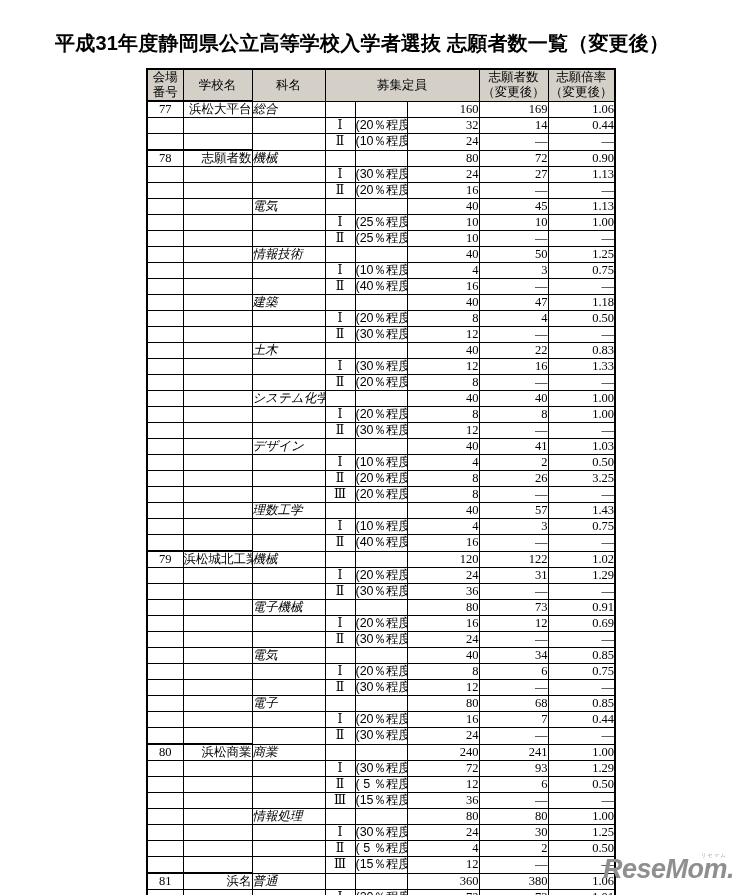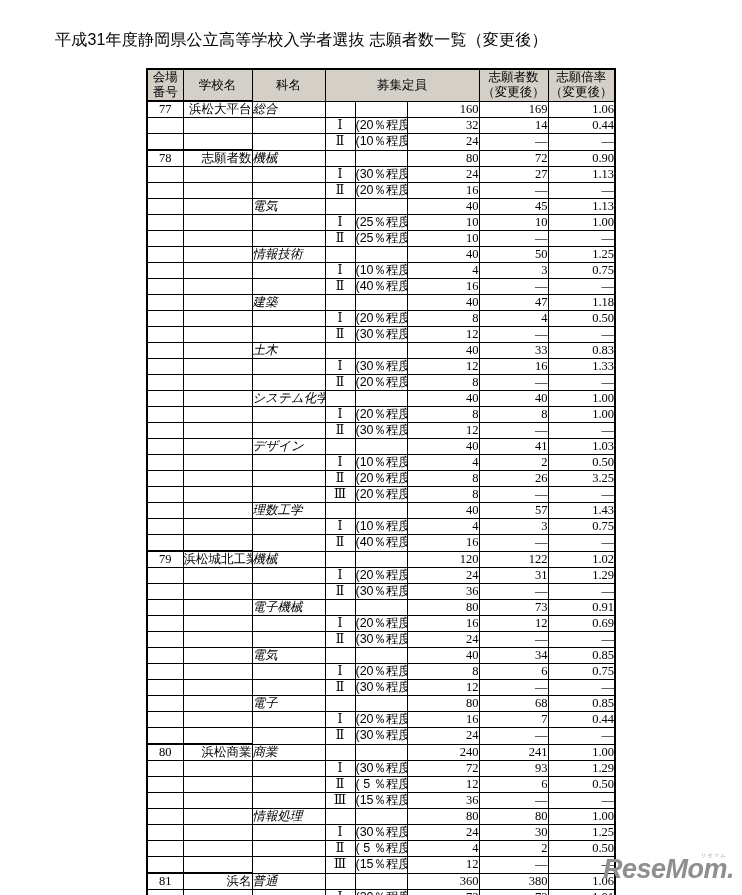--- a/index.html
+++ b/index.html
@@ -15,22 +15,22 @@
     font-family: "Liberation Serif", "DejaVu Serif", serif;
     color: #1a1a1a;
     overflow: hidden;
   }
 
   #page-title {
     position: absolute;
     left: 55px;
     top: 30px;
     font-family: "Liberation Sans", "DejaVu Sans", sans-serif;
-    font-size: 16px;
-    font-weight: normal;
+    font-size: 20px;
+    font-weight: bold;
     letter-spacing: 0.2px;
     white-space: nowrap;
     color: #000;
   }
 
   #table-wrap {
     position: absolute;
     left: 146px;
     top: 68px;
     width: 468px;
@@ -361,21 +361,21 @@
           <td class="apps">―</td>
           <td class="ratio">―</td>
         </tr>
         <tr class="subject-start">
           <td class="venue"></td>
           <td class="school"></td>
           <td class="subject">土木</td>
           <td class="tier-blank"></td>
           <td class="pct"></td>
           <td class="quota">40</td>
-          <td class="apps">33</td>
+          <td class="apps">22</td>
           <td class="ratio">0.83</td>
         </tr>
         <tr>
           <td class="venue"></td>
           <td class="school"></td>
           <td class="subject"></td>
           <td class="tier">Ⅰ</td>
           <td class="pct">(30％程度)</td>
           <td class="quota">12</td>
           <td class="apps">16</td>

